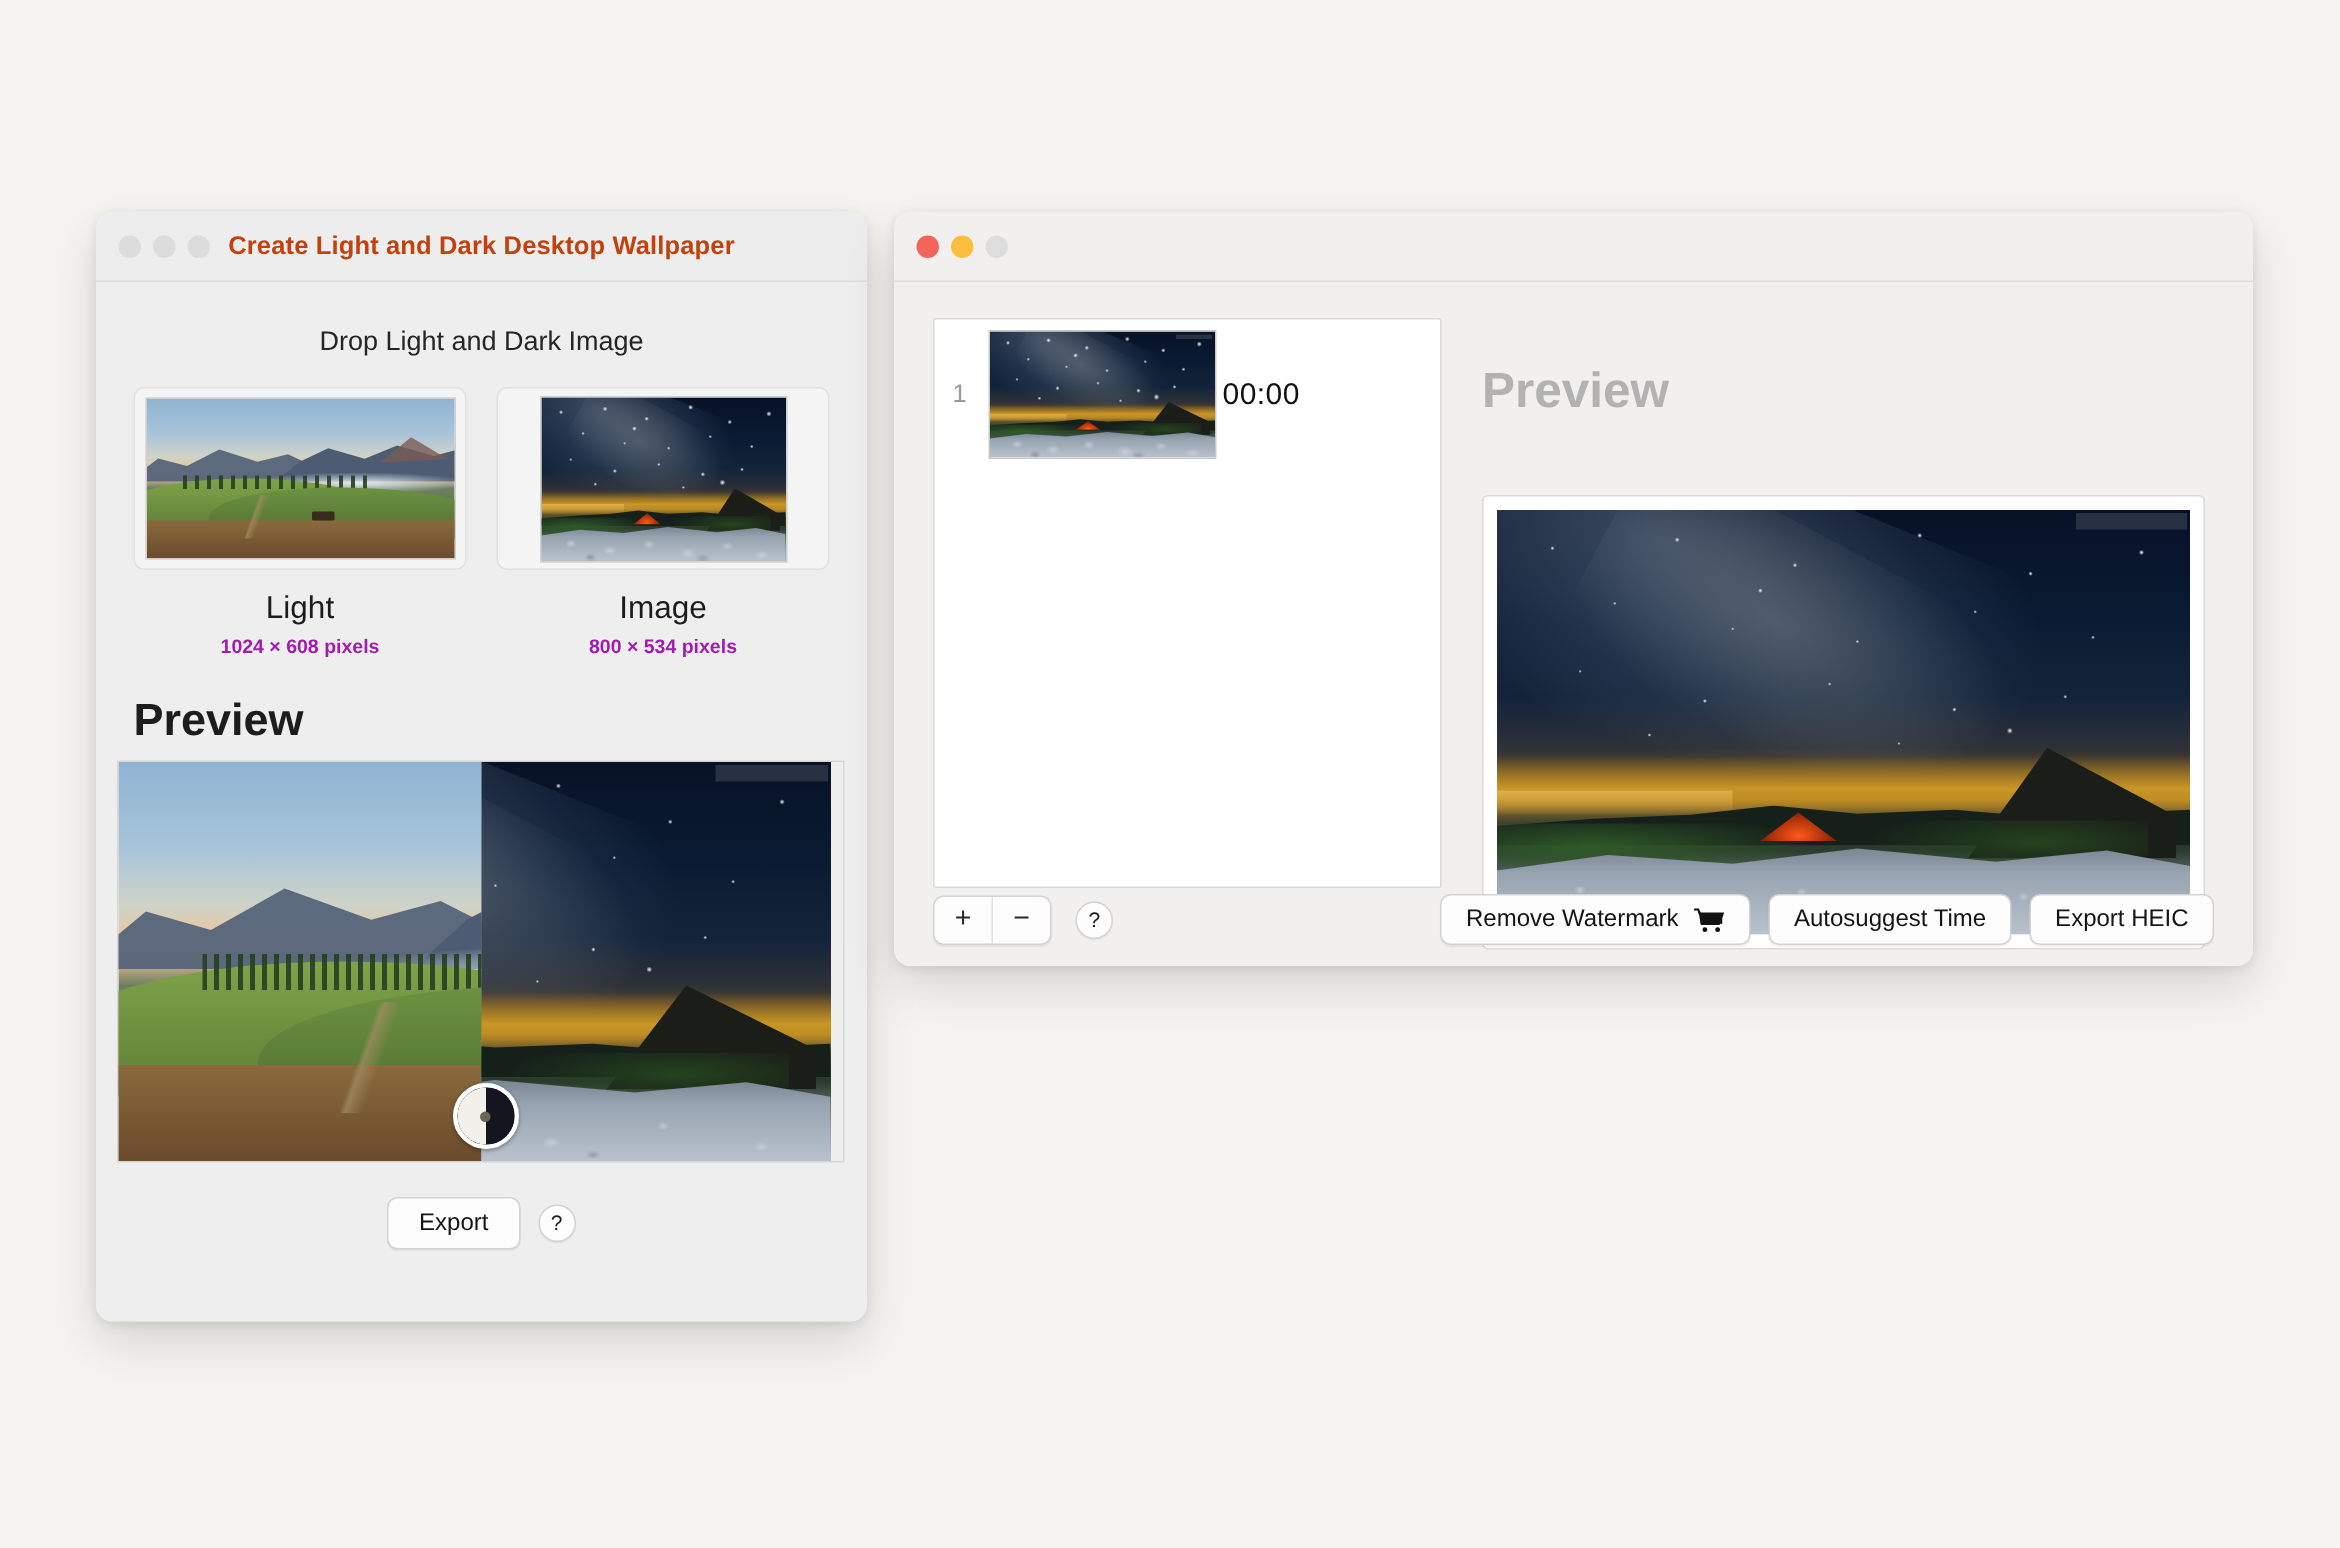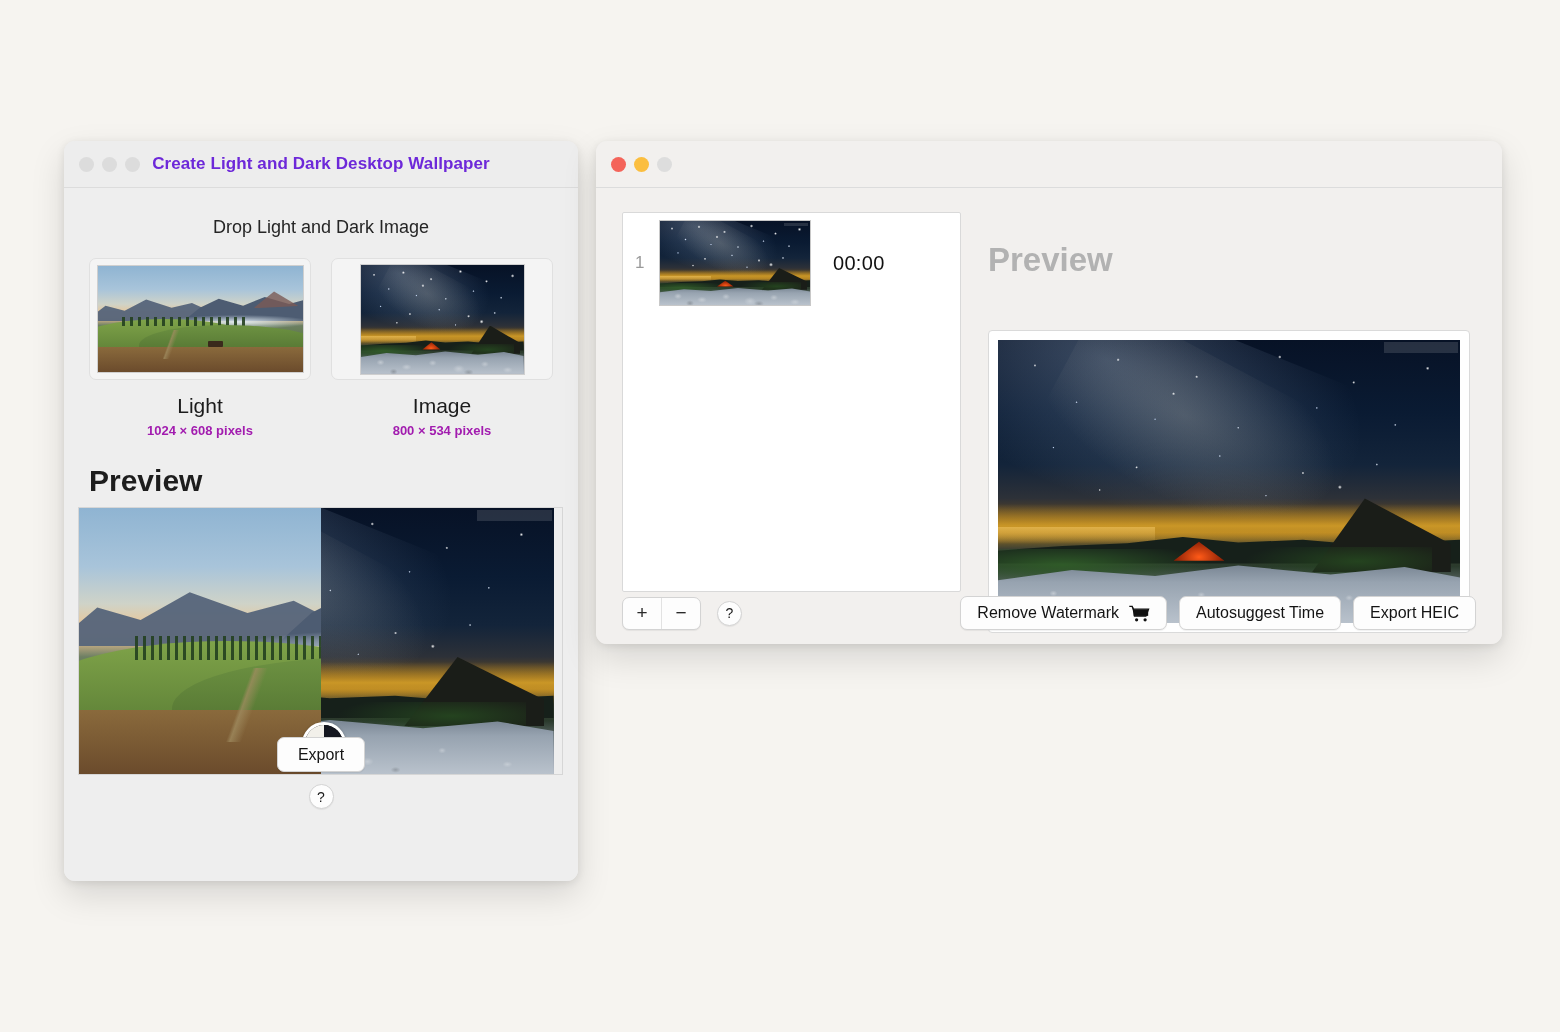--- a/index.html
+++ b/index.html
@@ -53,21 +53,21 @@
 
   
   #win-left {
     left: 64px;
     top: 141px;
     width: 514px;
     height: 740px;
   }
   #win-left .titlebar { background: #ededed; }
   #win-left .light { background: #dcdcdc; }
-  #win-left .win-title { color: #6d28d9; text-align: center; }
+  #win-left .win-title { color: #c2410c; text-align: center; }
   #win-left .body {
     background: #eeeeee;
     height: calc(100% - 47px);
     position: relative;
   }
 
   .drop-heading {
     text-align: center;
     font-size: 18px;
     color: #252525;
@@ -156,26 +156,25 @@
   .split-handle .hr { position:absolute; right:0; top:0; bottom:0; width:50%; background:#14161f; }
   .split-handle .dot {
     position:absolute; left:50%; top:50%;
     width:7px; height:7px; margin:-3.5px 0 0 -3.5px;
     border-radius:50%; background:#6d6455;
   }
 
   .export-row {
     position: absolute;
     left: 0; right: 0;
-    bottom: 72px;
+    bottom: 48px;
     display: flex;
     justify-content: center;
     align-items: center;
     gap: 12px;
-    flex-direction: column;
   }
 
   
   .btn {
     background: #fdfdfd;
     border: 1px solid #d3d3d3;
     border-radius: 7px;
     font-family: "Liberation Sans", sans-serif;
     font-size: 16px;
     color: #141414;
@@ -242,21 +241,21 @@
   .list-row .thumb {
     width: 150px;
     height: 84px;
     border: 1px solid #c8c8c8;
     overflow: hidden;
     position: relative;
   }
   .list-row .time {
     font-size: 20px;
     color: #111;
-    margin-left: 22px;
+    margin-left: 4px;
     letter-spacing: .3px;
   }
 
   .preview-heading-right {
     position: absolute;
     left: 392px;
     top: 72px;
     font-size: 33px;
     font-weight: bold;
     color: #b2b2b2;

